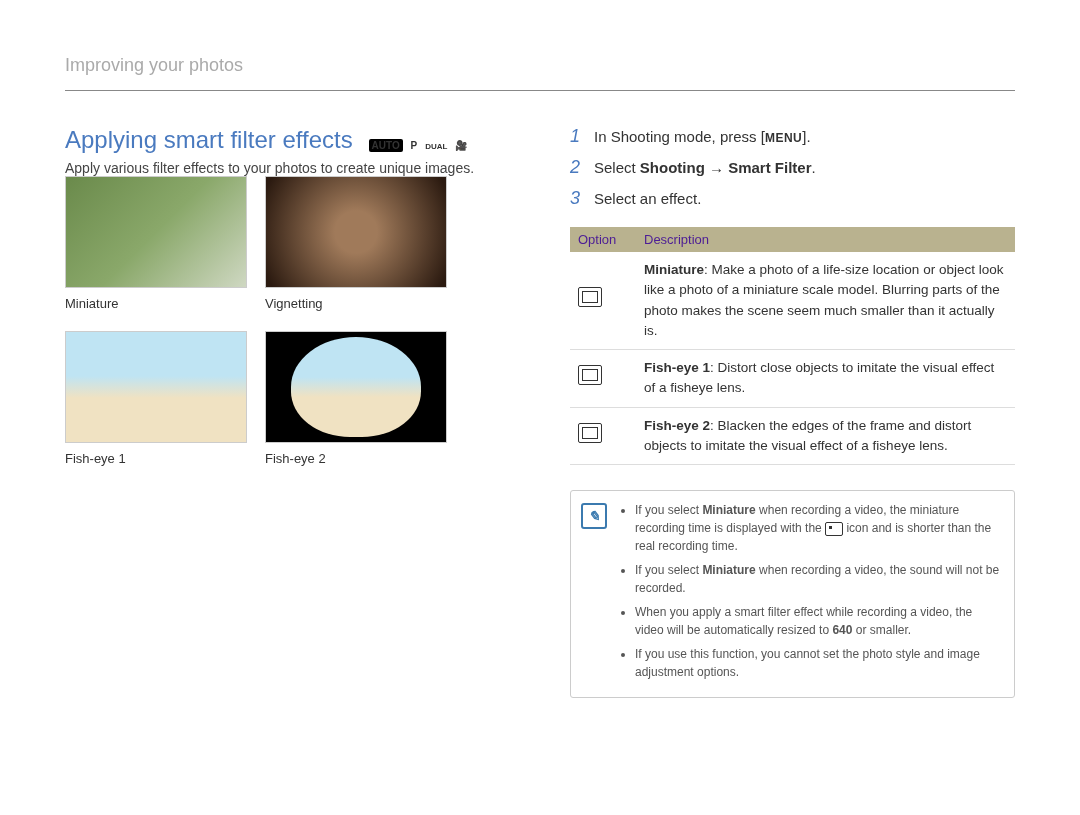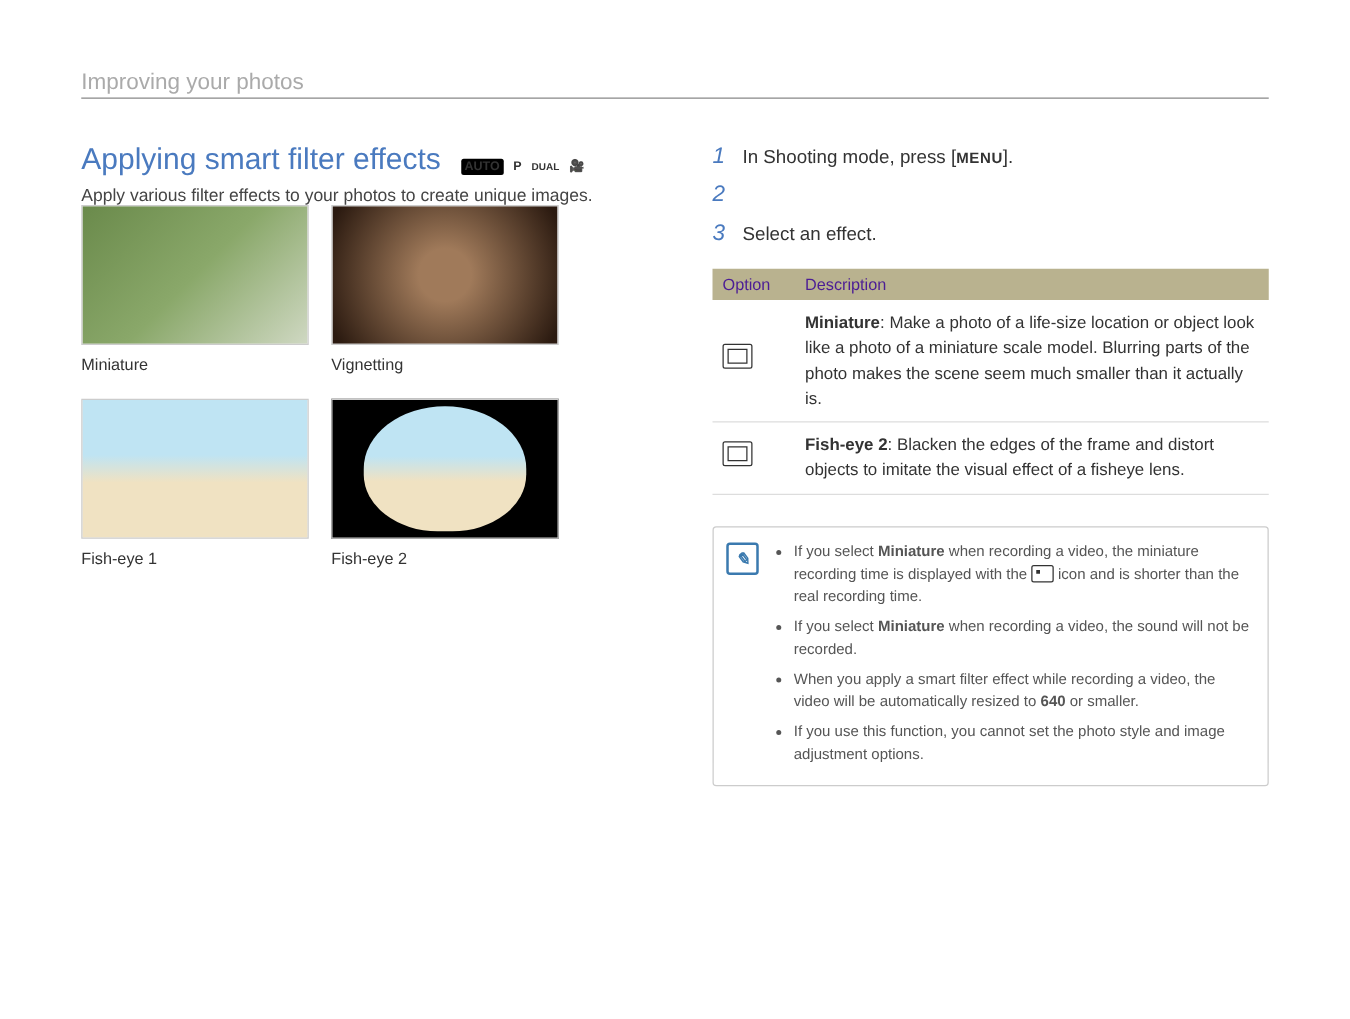--- a/index.html
+++ b/index.html
@@ -11,21 +11,21 @@
     background: #fff;
     width: 1080px;
   }
   .page {
     padding: 55px 65px 30px 65px;
   }
   .breadcrumb {
     font-size: 18px;
     color: #aaa;
     font-weight: 300;
-    padding-bottom: 2px;
+    padding-bottom: 14px;
     border-bottom: 1px solid #888;
     margin-bottom: 35px;
   }
   .two-col {
     display: flex;
     gap: 60px;
   }
   .col {
     flex: 1;
   }
@@ -247,38 +247,45 @@
 
       <ul class="steps">
         <li>
           <span class="step-num">1</span>
           <span class="step-text">
             <span>In Shooting mode, press [</span><span class="menu-badge">MENU</span><span>].</span>
           </span>
         </li>
         <li>
           <span class="step-num">2</span>
+          <span class="step-text">
+            <span>Select </span><b>Shooting → Smart Filter</b><span>.</span>
+          </span>
         </li>
         <li>
           <span class="step-num">3</span>
           <span class="step-text">Select an effect.</span>
         </li>
       </ul>
 
       <table class="opt-table">
         <thead>
           <tr>
             <th>Option</th>
             <th>Description</th>
           </tr>
         </thead>
         <tbody>
           <tr>
             <td><span class="opt-icon"></span></td>
             <td><b>Miniature</b><span>: Make a photo of a life-size location or object look like a photo of a miniature scale model. Blurring parts of the photo makes the scene seem much smaller than it actually is.</span></td>
+          </tr>
+          <tr>
+            <td><span class="opt-icon"></span></td>
+            <td><b>Fish-eye 1</b><span>: Distort close objects to imitate the visual effect of a fisheye lens.</span></td>
           </tr>
           <tr>
             <td><span class="opt-icon"></span></td>
             <td><b>Fish-eye 2</b><span>: Blacken the edges of the frame and distort objects to imitate the visual effect of a fisheye lens.</span></td>
           </tr>
         </tbody>
       </table>
 
       <div class="note-box">
         <div class="note-icon">✎</div>

